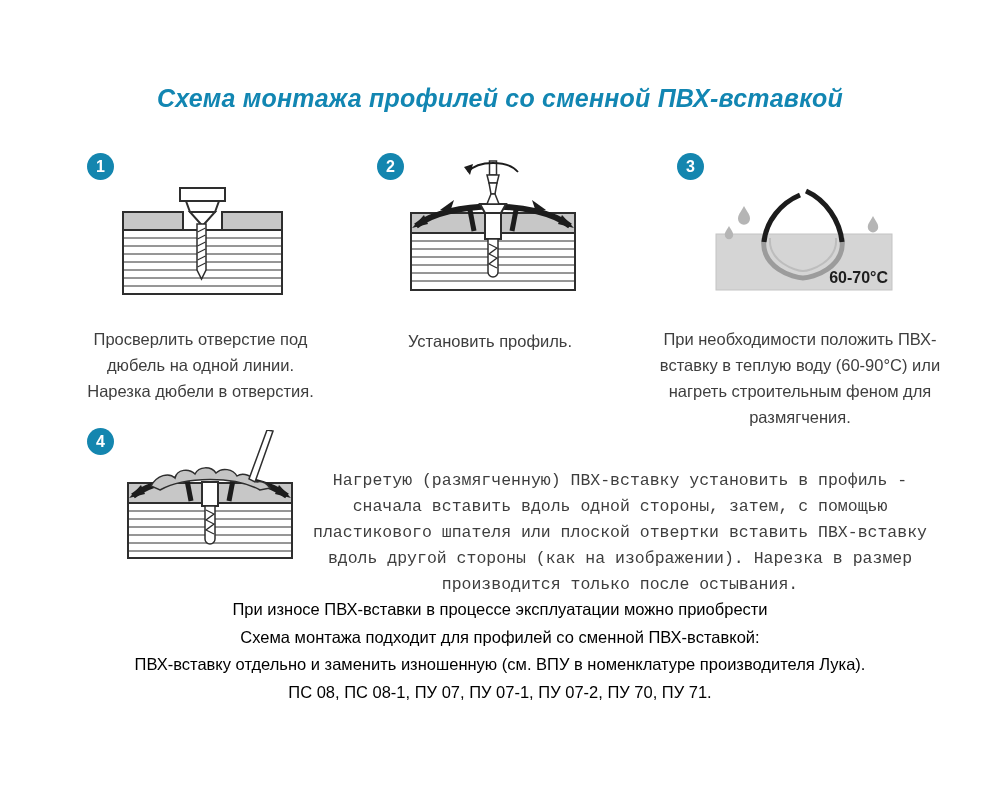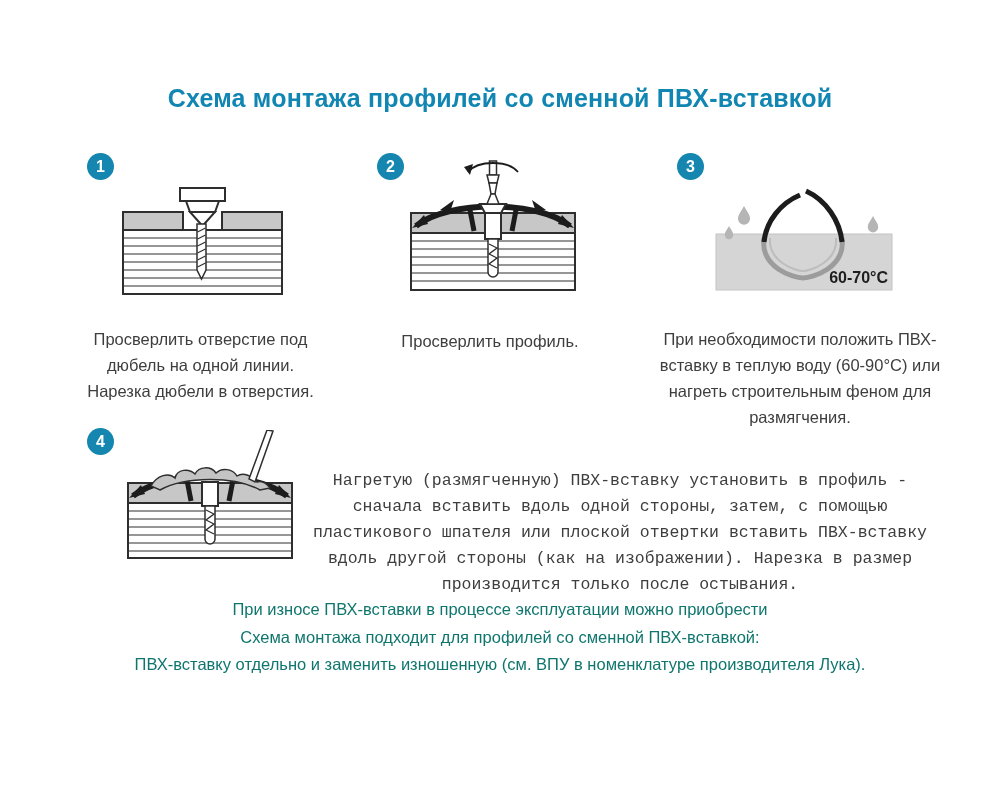--- a/index.html
+++ b/index.html
@@ -5,36 +5,36 @@
   * { box-sizing: border-box; margin: 0; padding: 0; }
   html, body { background: #ffffff; }
   body { font-family: "Liberation Sans", sans-serif; }
   .canvas {
     position: relative; width: 1000px; height: 800px;
     background: #ffffff; overflow: hidden; margin: 0 auto;
   }
   .title {
     position: absolute; top: 84px; left: 0; width: 1000px;
     text-align: center; font-size: 25px; font-weight: bold;
-    color: #1286b2; letter-spacing: 0.2px;
+    color: #1286b2; letter-spacing: 0.2px; font-style: italic;
   }
   .badge {
     position: absolute; width: 27px; height: 27px; border-radius: 50%;
     background: #1486af; color: #ffffff; font-weight: bold; font-size: 16px;
     display: flex; align-items: center; justify-content: center;
   }
   .illus { position: absolute; }
   .caption {
     position: absolute; color: #3e3e3e; font-size: 16.5px;
     line-height: 26px; text-align: center;
   }
   .caption-wide { text-align: center; }
   .footer {
     position: absolute; top: 596px; left: 0; width: 1000px;
-    text-align: center; color: #0f766e; font-size: 16.5px;
+    text-align: center; color: #000000; font-size: 16.5px;
     line-height: 27.5px;
   }
 </style>
 </head>
 <body>
 
 <div class="canvas">
 
   <div class="title">Схема монтажа профилей со сменной ПВХ-вставкой</div>
 
@@ -99,21 +99,21 @@
     <polygon points="72,44 98,44 93,53 77,53" fill="#ffffff" stroke="#2e2e2e" stroke-width="2"></polygon>
 
     <rect x="81.5" y="1" width="7" height="14" fill="#ffffff" stroke="#2e2e2e" stroke-width="1.5"></rect>
     <polygon points="79,15 91,15 89,23 81,23" fill="#ffffff" stroke="#2e2e2e" stroke-width="1.5"></polygon>
     <polygon points="81,23 89,23 87,34 83,34" fill="#ffffff" stroke="#2e2e2e" stroke-width="1.5"></polygon>
     <polygon points="83,34 87,34 91,44 79,44" fill="#ffffff" stroke="#2e2e2e" stroke-width="1.5"></polygon>
 
     <path d="M60,12 C70,0 100,0 110,12" fill="none" stroke="#1c1c1c" stroke-width="1.8"></path>
     <polygon points="56,7 65,4 62,15" fill="#1c1c1c"></polygon>
   </svg>
-  <div class="caption" style="left:350px; top:328px; width:280px;">Просверлить профиль.</div>
+  <div class="caption" style="left:350px; top:328px; width:280px;">Установить профиль.</div>
 
   <div class="badge" style="left:677px; top:153px;">3</div>
   <svg class="illus" style="left:700px; top:184px;" width="205" height="112" viewBox="0 0 205 112">
 
     <rect x="16" y="50" width="176" height="56" fill="#d5d5d5" stroke="#c3c3c3" stroke-width="1"></rect>
 
     <path d="M64,54 C60,84 94,94 103,94 C112,94 146,84 142,54" fill="none" stroke="#9c9c9c" stroke-width="5"></path>
     <path d="M70,54 C68,78 96,87 103,87 C110,87 138,78 136,54" fill="none" stroke="#bdbdbd" stroke-width="2"></path>
 
     <path d="M100,11 C81,19 66,37 64,58" fill="none" stroke="#1c1c1c" stroke-width="5"></path>
@@ -154,15 +154,16 @@
     <path d="M91,80 l8,4 l-8,6 l8,4 l-8,6 l8,4" fill="none" stroke="#2e2e2e" stroke-width="1.3"></path>
 
     <polygon points="152,0 158,1 140,52 134,49" fill="#ffffff" stroke="#2e2e2e" stroke-width="1.5"></polygon>
   </svg>
   <div class="caption caption-wide" style="left:310px; top:468px; width:620px;font-family:Liberation Mono, monospace;">Нагретую (размягченную) ПВХ-вставку установить в профиль - сначала вставить вдоль одной стороны, затем, с помощью пластикового шпателя или плоской отвертки вставить ПВХ-вставку вдоль другой стороны (как на изображении). Нарезка в размер производится только после остывания.</div>
 
   <div class="footer">
     <div>При износе ПВХ-вставки в процессе эксплуатации можно приобрести</div>
     <div>Схема монтажа подходит для профилей со сменной ПВХ-вставкой:</div>
     <div>ПВХ-вставку отдельно и заменить изношенную (см. ВПУ в номенклатуре производителя Лука).</div>
+    <div>ПС 08, ПС 08-1, ПУ 07, ПУ 07-1, ПУ 07-2, ПУ 70, ПУ 71.</div>
   </div>
 
 </div>
 
 </body></html>

